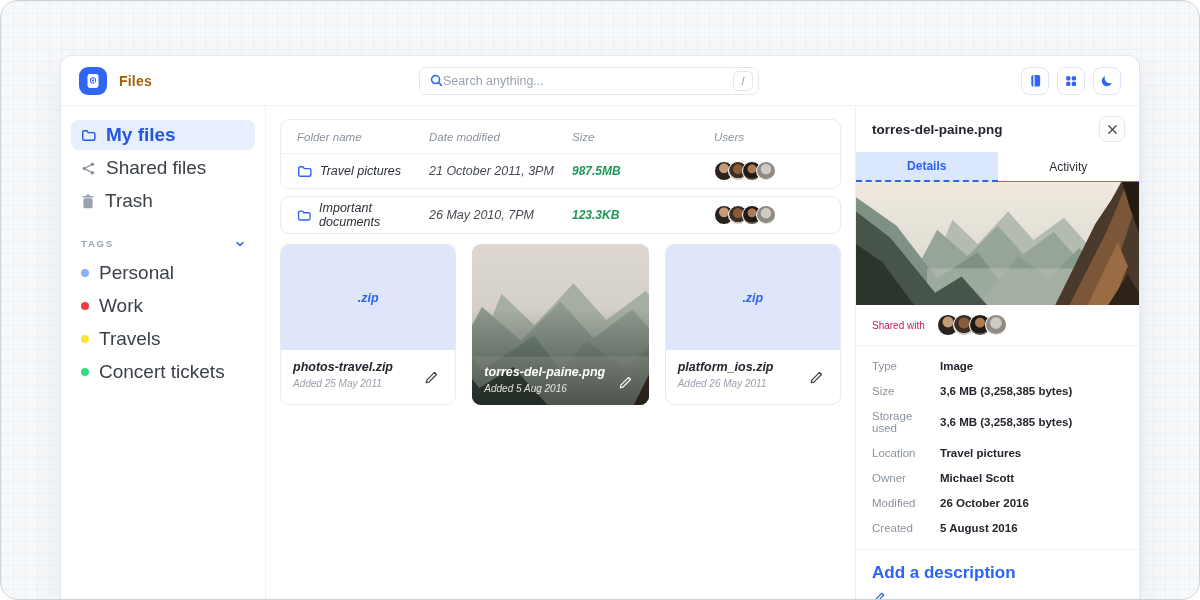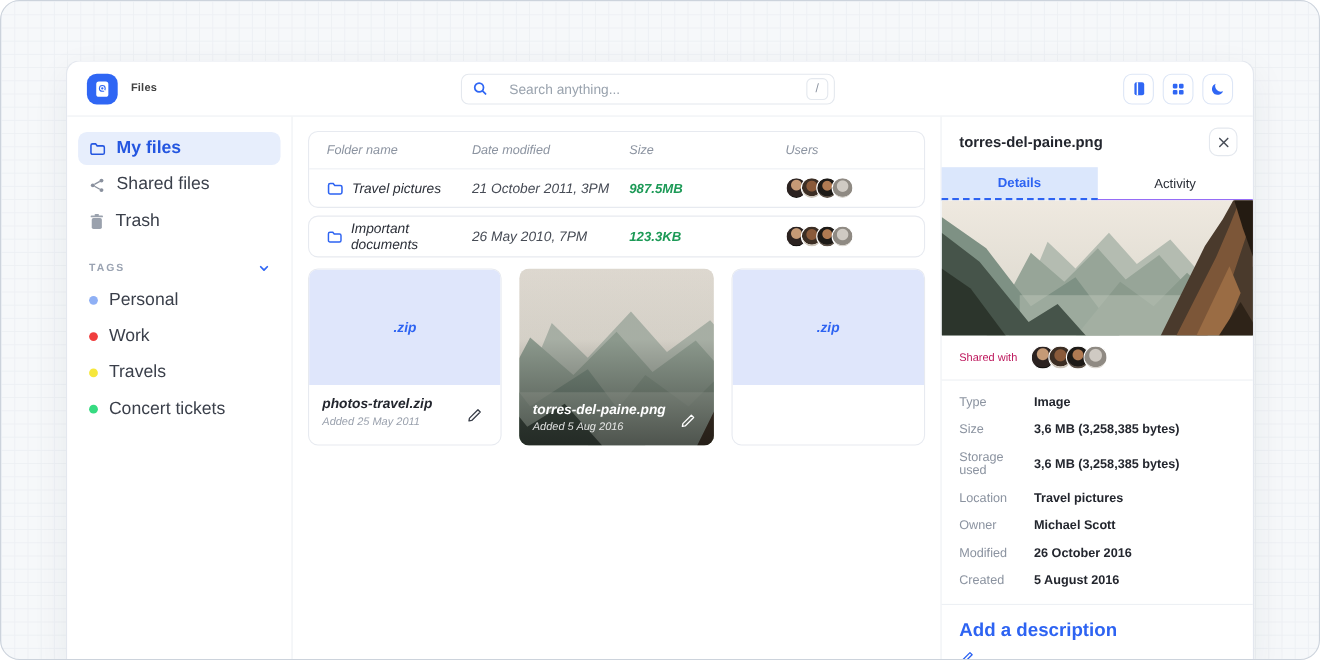--- a/index.html
+++ b/index.html
@@ -12,32 +12,32 @@
   }
   .app {
     position:absolute; left:59px; top:54px; width:1080px; height:546px;
     background:#fff; border:1px solid #e3e7ee; border-bottom:none; border-radius:12px 12px 0 0;
     box-shadow:0 12px 34px rgba(30,40,60,.07);
     display:flex; flex-direction:column; overflow:hidden;
   }
   
   .hdr { height:50px; flex:0 0 50px; border-bottom:1px solid #edf0f4; display:flex; align-items:center; padding:0 18px; position:relative; }
   .logo { width:28px; height:28px; border-radius:9px; background:#2f66f4; display:flex; align-items:center; justify-content:center; }
-  .app-title { margin-left:12px; font-size:10px; font-weight:700; color:#404040; letter-spacing:.2px; }
-  .search { position:absolute; left:358px; width:340px; height:28px; border:1px solid #e4e8ee; border-radius:7px; background:#fff; display:flex; align-items:center; padding:0 5px 0 10px; gap:20px; }
+  .app-title { margin-left:12px; font-size:14px; font-weight:700; color:#a16207; letter-spacing:.2px; }
+  .search { position:absolute; left:358px; width:340px; height:28px; border:1px solid #e4e8ee; border-radius:7px; background:#fff; display:flex; align-items:center; padding:0 5px 0 10px; gap:0; }
   .search .ph { font-size:12.5px; color:#9aa3ae; flex:1; }
   .kbd { width:20px; height:20px; border:1px solid #e4e8ee; border-radius:5px; color:#8b93a0; font-size:11px; display:flex; align-items:center; justify-content:center; }
   .hdr-actions { margin-left:auto; display:flex; gap:8px; }
   .icon-btn { width:28px; height:28px; border:1px solid #dde6f6; border-radius:8px; background:#fff; display:flex; align-items:center; justify-content:center; cursor:pointer; }
   
   .cols { flex:1; display:flex; min-height:0; }
   .side { width:205px; flex:0 0 205px; border-right:1px solid #edf0f4; padding:14px 10px; }
   .sec-head { display:flex; align-items:center; justify-content:space-between; padding:2px 10px 9px; }
   .sec-label { font-size:9.5px; font-weight:700; letter-spacing:1.8px; color:#9aa3b2; }
-  .side-item { height:30px; display:flex; align-items:center; gap:10px; padding:0 10px; border-radius:8px; font-size:16px; color:#3a3f4a; margin-bottom:3px; cursor:pointer; }
+  .side-item { height:30px; display:flex; align-items:center; gap:10px; padding:0 10px; border-radius:8px; font-size:19px; color:#3a3f4a; margin-bottom:3px; cursor:pointer; }
   .side-item.active { background:#e7eefc; color:#2456e0; font-weight:600; }
   .tags { margin-top:20px; }
   .dot { width:8px; height:8px; border-radius:50%; flex:0 0 8px; }
   
   .main { flex:1; padding:13px 14px; min-width:0;font-style:italic; }
   .tcard { border:1px solid #e7eaf0; border-radius:9px; background:#fff; overflow:hidden; }
   .trow { display:grid; grid-template-columns:132px 143px 142px 1fr; align-items:center; padding:0 16px; height:33px; }
   .trow.head { color:#8b93a0; font-size:11.5px; border-bottom:1px solid #edf0f4; height:34px; }
   .trow.data { font-size:12.5px; color:#23262e; height:34px; }
   .tcard.single .trow.data { height:36px; }
@@ -288,20 +288,31 @@
                   <path d="M2.5 13.5l.5-2.7 8.2-8.2 2.2 2.2-8.2 8.2-2.7.5z" fill="none" stroke="#ffffff" stroke-width="1.3" stroke-linejoin="round"></path>
                 </svg>
               </button>
             </div>
           </div>
 
           <div class="fcard">
             <div class="zip-prev">
               <span>.zip</span>
             </div>
+            <div class="fmeta">
+              <div>
+                <div class="nm">platform_ios.zip</div>
+                <div class="ad">Added 26 May 2011</div>
+              </div>
+              <button class="pencil-btn">
+                <svg width="15" height="15" viewBox="0 0 16 16">
+                  <path d="M2.5 13.5l.5-2.7 8.2-8.2 2.2 2.2-8.2 8.2-2.7.5z" fill="none" stroke="#3a3f4a" stroke-width="1.3" stroke-linejoin="round"></path>
+                </svg>
+              </button>
+            </div>
           </div>
         </div>
       </div>
 
       <div class="panel">
         <div class="p-head">
           <span class="p-title">torres-del-paine.png</span>
           <button class="close-btn">
             <svg width="11" height="11" viewBox="0 0 12 12">
               <line x1="2" y1="2" x2="10" y2="10" stroke="#4a4f59" stroke-width="1.5" stroke-linecap="round"></line>

